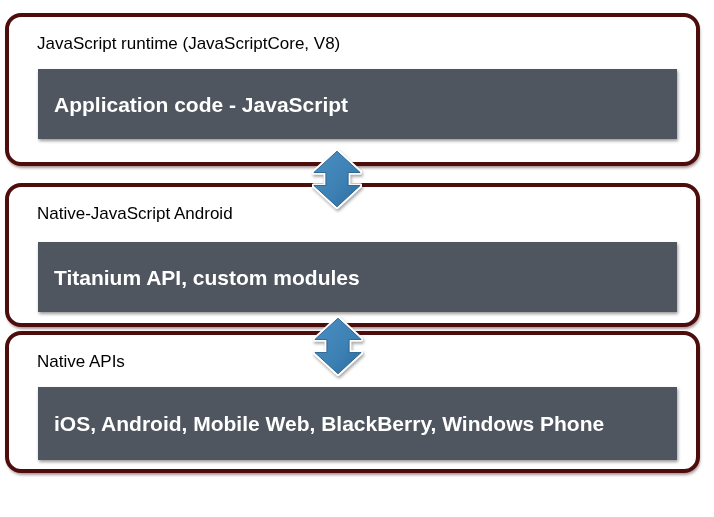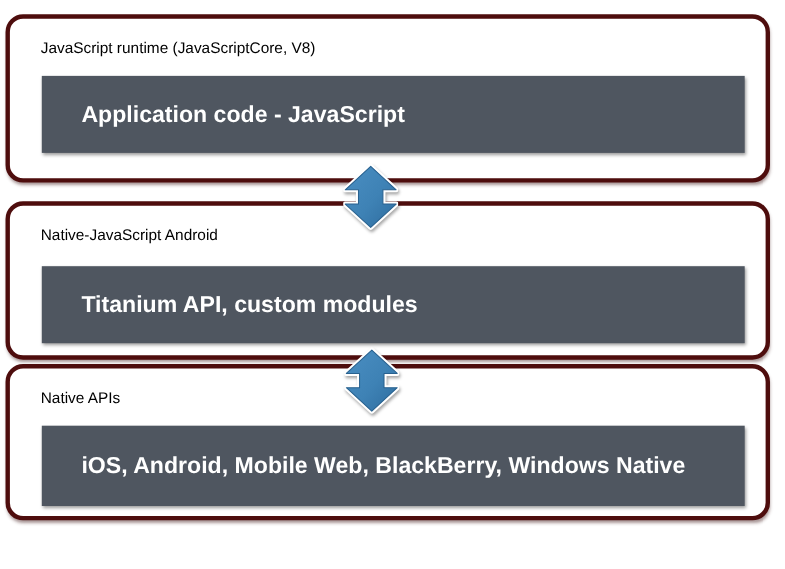--- a/index.html
+++ b/index.html
@@ -24,35 +24,35 @@
     border-radius: 16px;
     background: #ffffff;
     box-shadow: 1px 3px 3px -1px rgba(60, 20, 20, 0.45);
   }
   .layer-card.pos-1 { top: 13px;  height: 153px; }
   .layer-card.pos-2 { top: 183px; height: 144px; }
   .layer-card.pos-3 { top: 331px; height: 142px; }
 
   .layer-title {
     margin: 14px 0 0 28px;
-    font-size: 14px;
+    font-size: 17px;
     line-height: 25px;
     color: #000000;
     font-weight: 400;
     letter-spacing: 0px;
   }
   .layer-panel {
     box-sizing: border-box;
     margin: 13px 0 0 29px;
     width: 639px;
     background: #4f5660;
     box-shadow: 1px 2px 3px rgba(0,0,0,0.40);
     display: flex;
     align-items: center;
-    padding-left: 36px;
+    padding-left: 16px;
     padding-right: 18px;
   }
   .layer-panel.h1 { height: 70px; }
   .layer-panel.h2 { height: 70px; margin-top: 16px; }
   .layer-panel.h3 { height: 73px; }
 
   .layer-panel .panel-text {
     color: #ffffff;
     font-weight: 700;
     font-size: 21px;
@@ -106,17 +106,17 @@
   <div class="connector c2">
     <svg viewBox="0 0 54 64" xmlns="http://www.w3.org/2000/svg">
       <polygon points="27,2 52,25 39,25 39,39 52,39 27,62 2,39 15,39 15,25 2,25" fill="#ffffff" stroke="#ffffff" stroke-width="5" stroke-linejoin="round"></polygon>
       <polygon points="27,2 52,25 39,25 39,39 52,39 27,62 2,39 15,39 15,25 2,25" fill="url(#arrowGrad)" stroke="#28618f" stroke-width="1" stroke-linejoin="round"></polygon>
     </svg>
   </div>
 
   <div class="layer-card pos-3">
     <div class="layer-title">Native APIs</div>
     <div class="layer-panel h3">
-      <span class="panel-text">iOS, Android, Mobile Web, BlackBerry, Windows Native</span>
+      <span class="panel-text">iOS, Android, Mobile Web, BlackBerry, Windows Phone</span>
     </div>
   </div>
 
 </div>
 
 </body></html>

